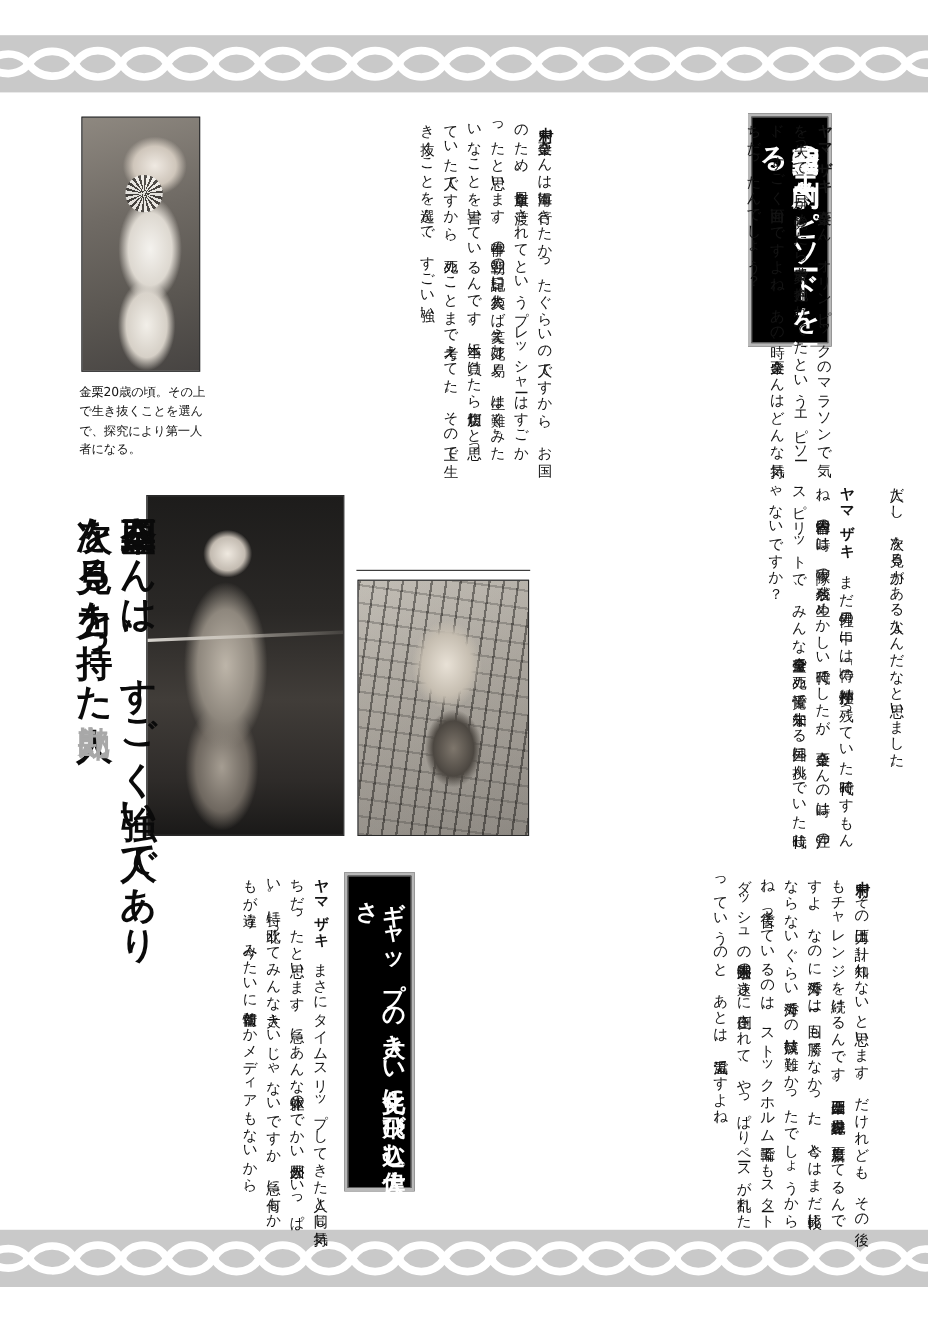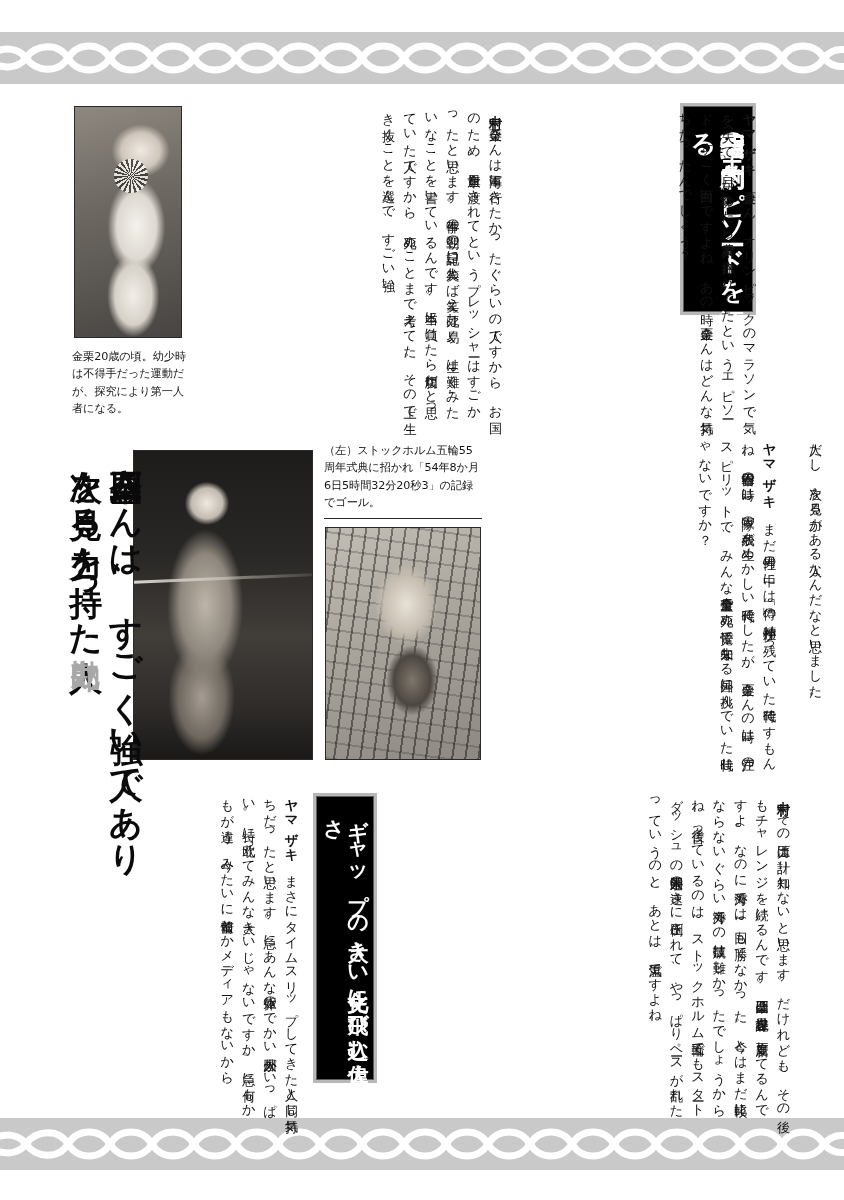--- a/index.html
+++ b/index.html
@@ -259,21 +259,21 @@
     </svg>
   </div>
 
   <div class="hbox" style="left:680px; top:103px; width:76px; height:212px;">
     <div class="htext">金栗四三の劇的エピソードを語る</div>
   </div>
 
   <div class="photo" style="left:74px; top:106px; width:108px; height:232px;">
     <div class="ph-inner p1bg"></div>
   </div>
-  <div class="cap" style="left:72px; top:348px; width:118px;">金栗20歳の頃。幼少時は不得手だった運動だが、探究により第一人者になる。</div>
+  <div class="cap" style="left:72px; top:348px; width:118px;">金栗20歳の頃。その上で生き抜くことを選んで、探究により第一人者になる。</div>
 
   <div class="col" style="right:84px; top:104px; height:308px; width:42px;">
     <span class="spk">ヤマザキ</span><span class="sp"></span><span>金栗さん、オリンピックのマラソンで気を失って、目が覚めたら農家で介抱されてたというエピソード、すごく面白いですよね。あの時、金栗さんはどんな気持ちだったんでしょう？</span>
   </div>
 
   <div class="col" style="left:196px; top:104px; height:308px; width:310px;">
     <span class="spk">中村</span><span class="sp"></span><span>金栗さんは海軍に行きたかったぐらいの人ですから、お国のため、日章旗を渡されてというプレッシャーはすごかったと思います。事件の翌朝の日記に『人笑わば笑え』『死は易く、生は難く』みたいなことを書いているんです。本当に負けたら切腹だと思っていた人ですから、死ぬことまで考えてた。その上で生き抜くことを選んで、すごい強い</span>
   </div>
 
   <div class="col" style="right:18px; top:434px; height:330px; width:38px;">
@@ -281,21 +281,20 @@
   </div>
 
   <div class="col" style="left:508px; top:434px; height:330px; width:272px;">
     <span class="spk">ヤマザキ</span><span class="sp"></span><span>まだ男性の中には「侍」の精神性が残っていた時代ですもんね。円谷幸吉の時は、軍隊の名残が生めかしい時代でしたが、金栗さんの時は、江戸のスピリットで、みんな全身全霊で死ぬ覚悟で未知なる外国に挑んでいた時代じゃないですか？</span>
   </div>
 
   <div class="photo" style="left:133px; top:450px; width:180px; height:310px;">
     <div class="ph-inner p2bg"></div>
   </div>
 
-  <div class="cap" style="left:324px; top:442px; width:158px;">（左）ストックホルム五輪55周年式典に招かれ「54年8か月6日5時間32分20秒3」の記録でゴール。</div>
   <div class="divline" style="left:324px; top:518px; width:158px;"></div>
 
   <div class="photo" style="left:325px; top:527px; width:156px; height:233px;">
     <div class="ph-inner p3bg"></div>
   </div>
 
   <div class="pullquote" style="left:36px; top:446px; height:540px; width:110px;">
     <span>金栗四三さんは、すごく強い人であり</span><br>
     <span>次を見る力を持った人</span><span class="attrib">勘九郎</span>
   </div>

